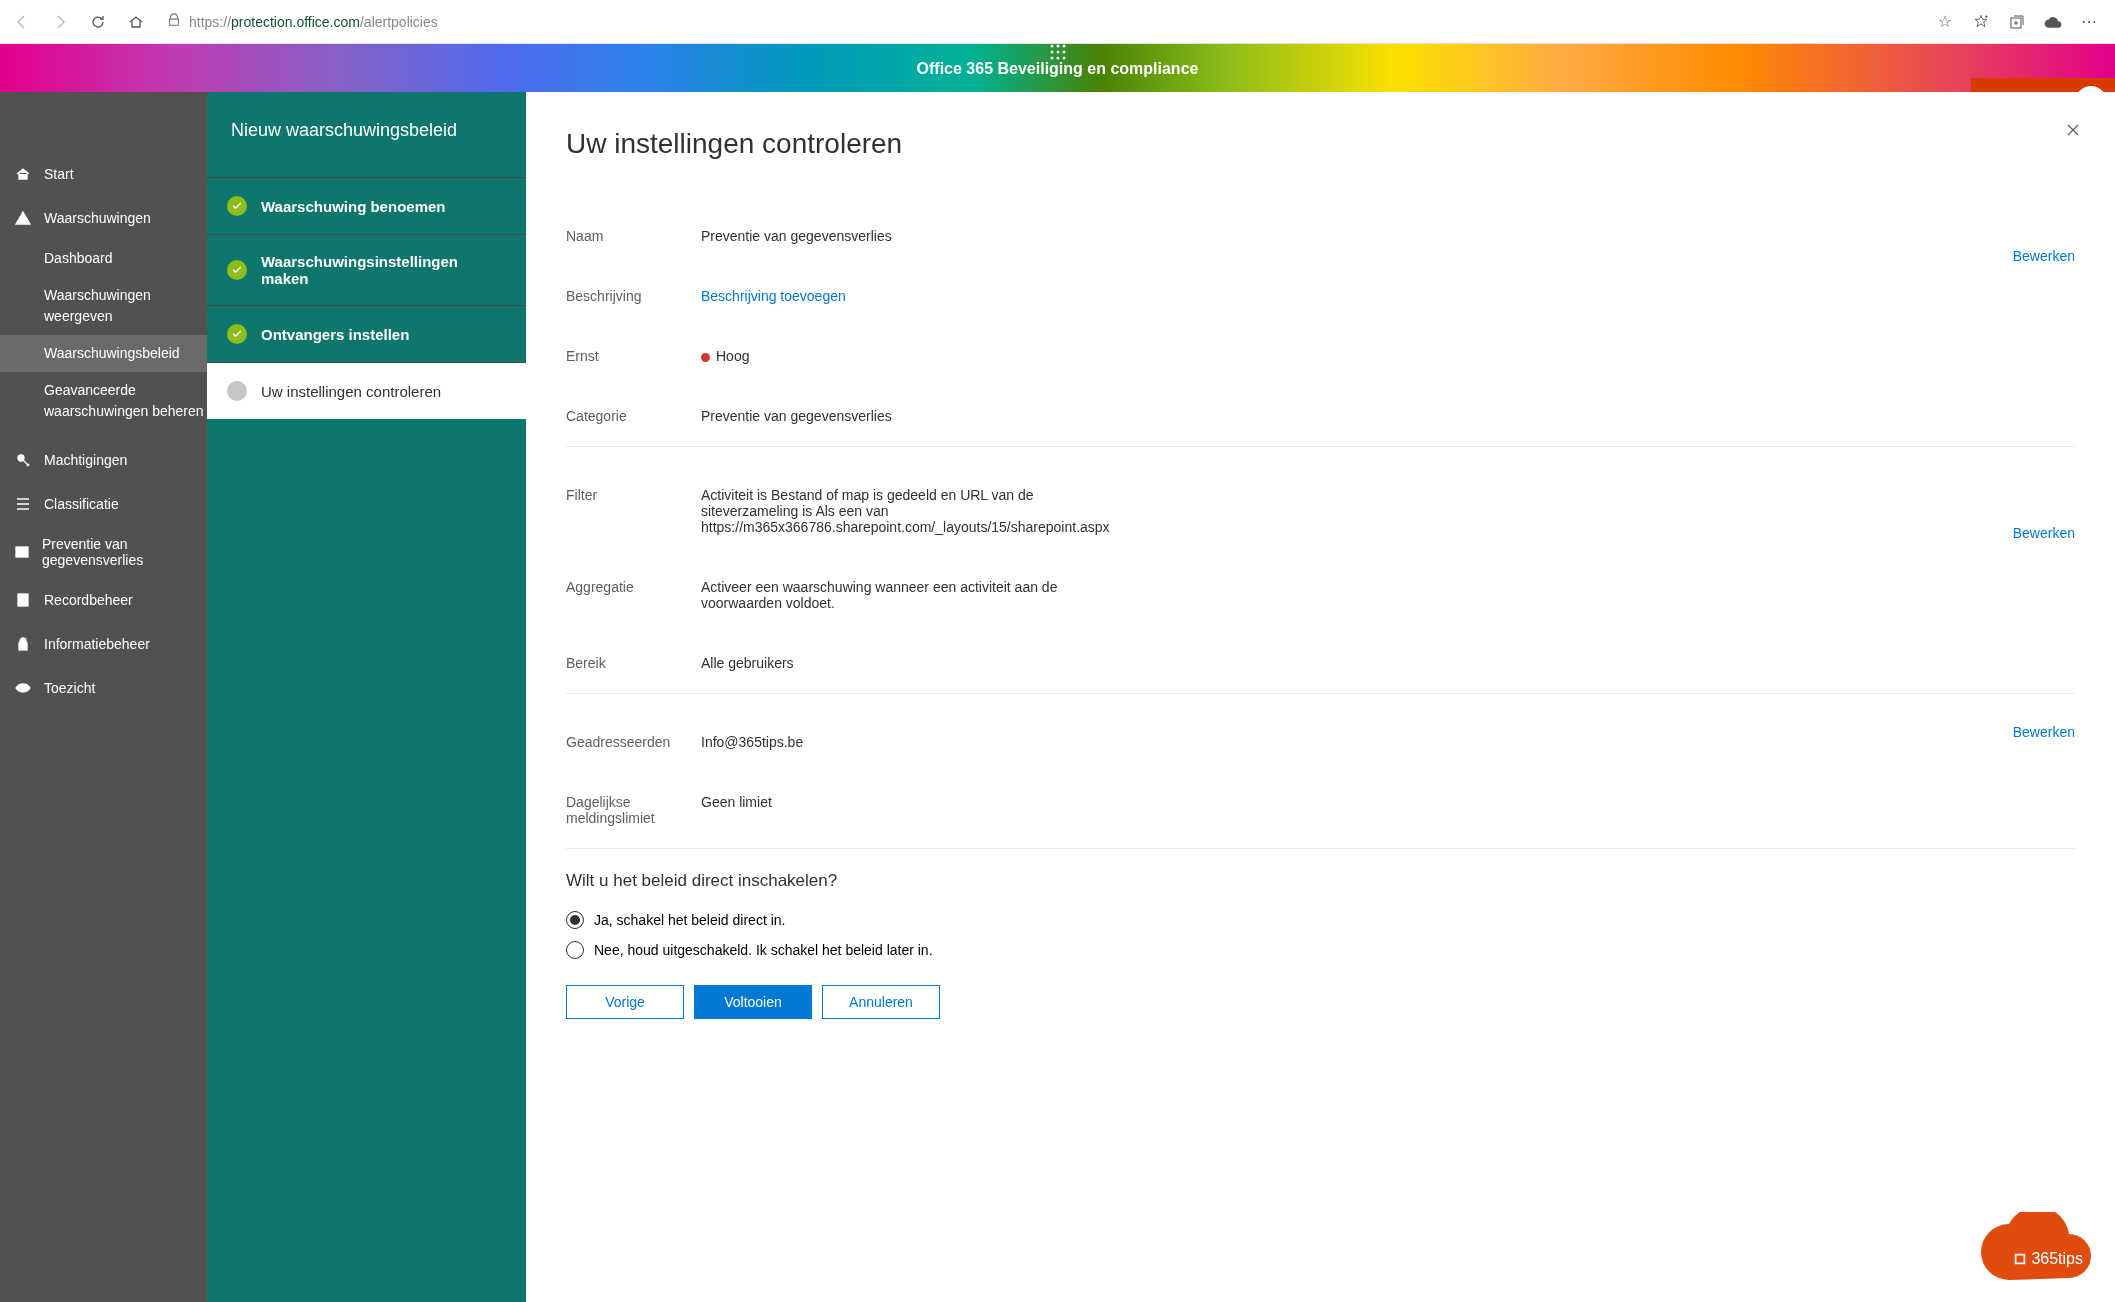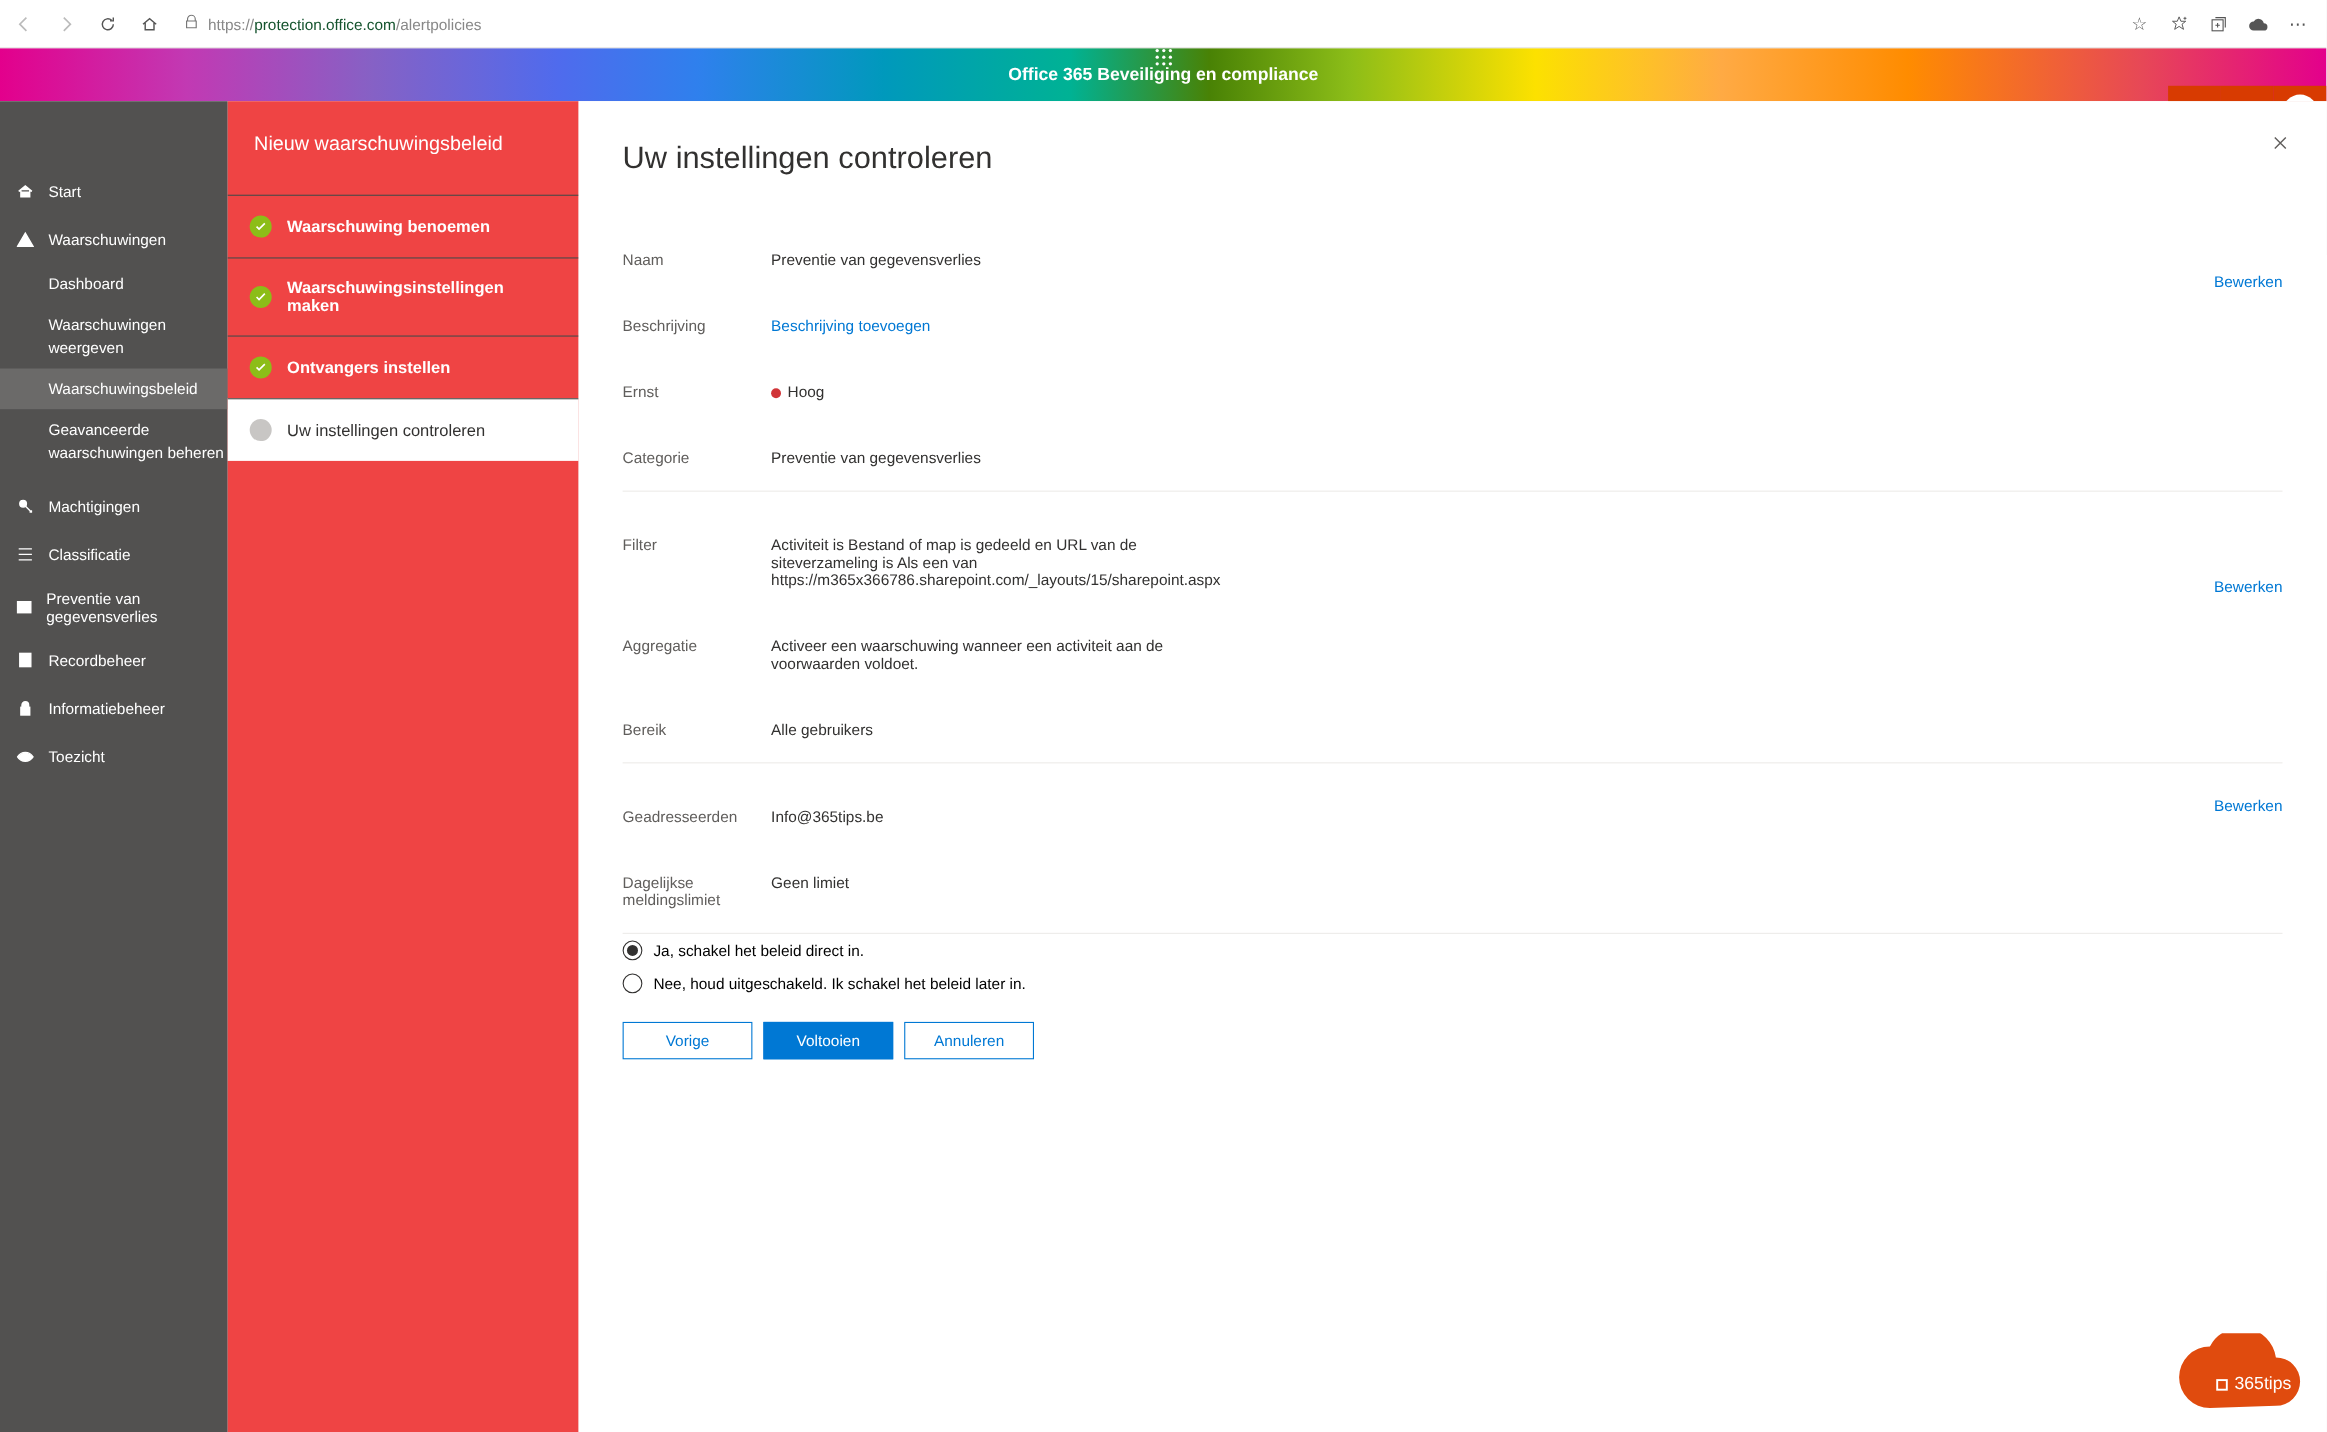--- a/index.html
+++ b/index.html
@@ -37,21 +37,21 @@
 
   
   .leftnav { width:207px; background:#525150; color:#fff; display:flex; flex-direction:column; padding-top:60px; font-size:14px; }
   .leftnav .item { display:flex; align-items:center; gap:12px; padding:10px 14px; min-height:44px; cursor:pointer; }
   .leftnav .item .nico { width:18px; display:flex; justify-content:center; }
   .leftnav .sub { padding-left:44px; font-size:14px; line-height:1.5; padding-top:8px; padding-bottom:8px; cursor:pointer; }
   .leftnav .sub.sel { background:#6b6a69; }
   .leftnav .section { margin-top:8px; }
 
   
-  .wizard { width:319px; background:#ef4444; color:#fff; display:flex; flex-direction:column; }
+  .wizard { width:319px; background:#0f766e; color:#fff; display:flex; flex-direction:column; }
   .wizard-title { padding:28px 24px 36px 24px; font-size:18px; }
   .wizard .step { display:flex; align-items:center; gap:14px; padding:18px 20px; border-top:1px solid #4a4948; cursor:pointer; }
   .wizard .step:first-of-type { border-top:1px solid #4a4948; }
   .wizard .step .bubble { width:20px; height:20px; border-radius:50%; background:#8cbd18; display:flex; align-items:center; justify-content:center; flex:0 0 20px;}
   .wizard .step .bubble svg { width:12px; height:12px; color:#fff; }
   .wizard .step.current { background:#fff; color:#323130; }
   .wizard .step.current .bubble { background:#c8c6c4; }
   .wizard .step .lbl { font-size:15px; font-weight:600; }
   .wizard .step.current .lbl { font-weight:400; }
 
@@ -338,20 +338,21 @@
       <div class="row">
           <div class="k">Geadresseerden</div>
           <div class="v">Info@365tips.be</div>
         </div>
       <div class="row">
           <div class="k">Dagelijkse meldingslimiet</div>
           <div class="v">Geen limiet</div>
         </div>
     </div>
 
+    <div class="prompt">Wilt u het beleid direct inschakelen?</div>
     <div class="radio-row">
       <span class="radio-outer checked">
           <span class="radio-inner"></span>
         </span>
       <span>Ja, schakel het beleid direct in.</span>
     </div>
     <div class="radio-row">
       <span class="radio-outer">
           <span class="radio-inner"></span>
         </span>

